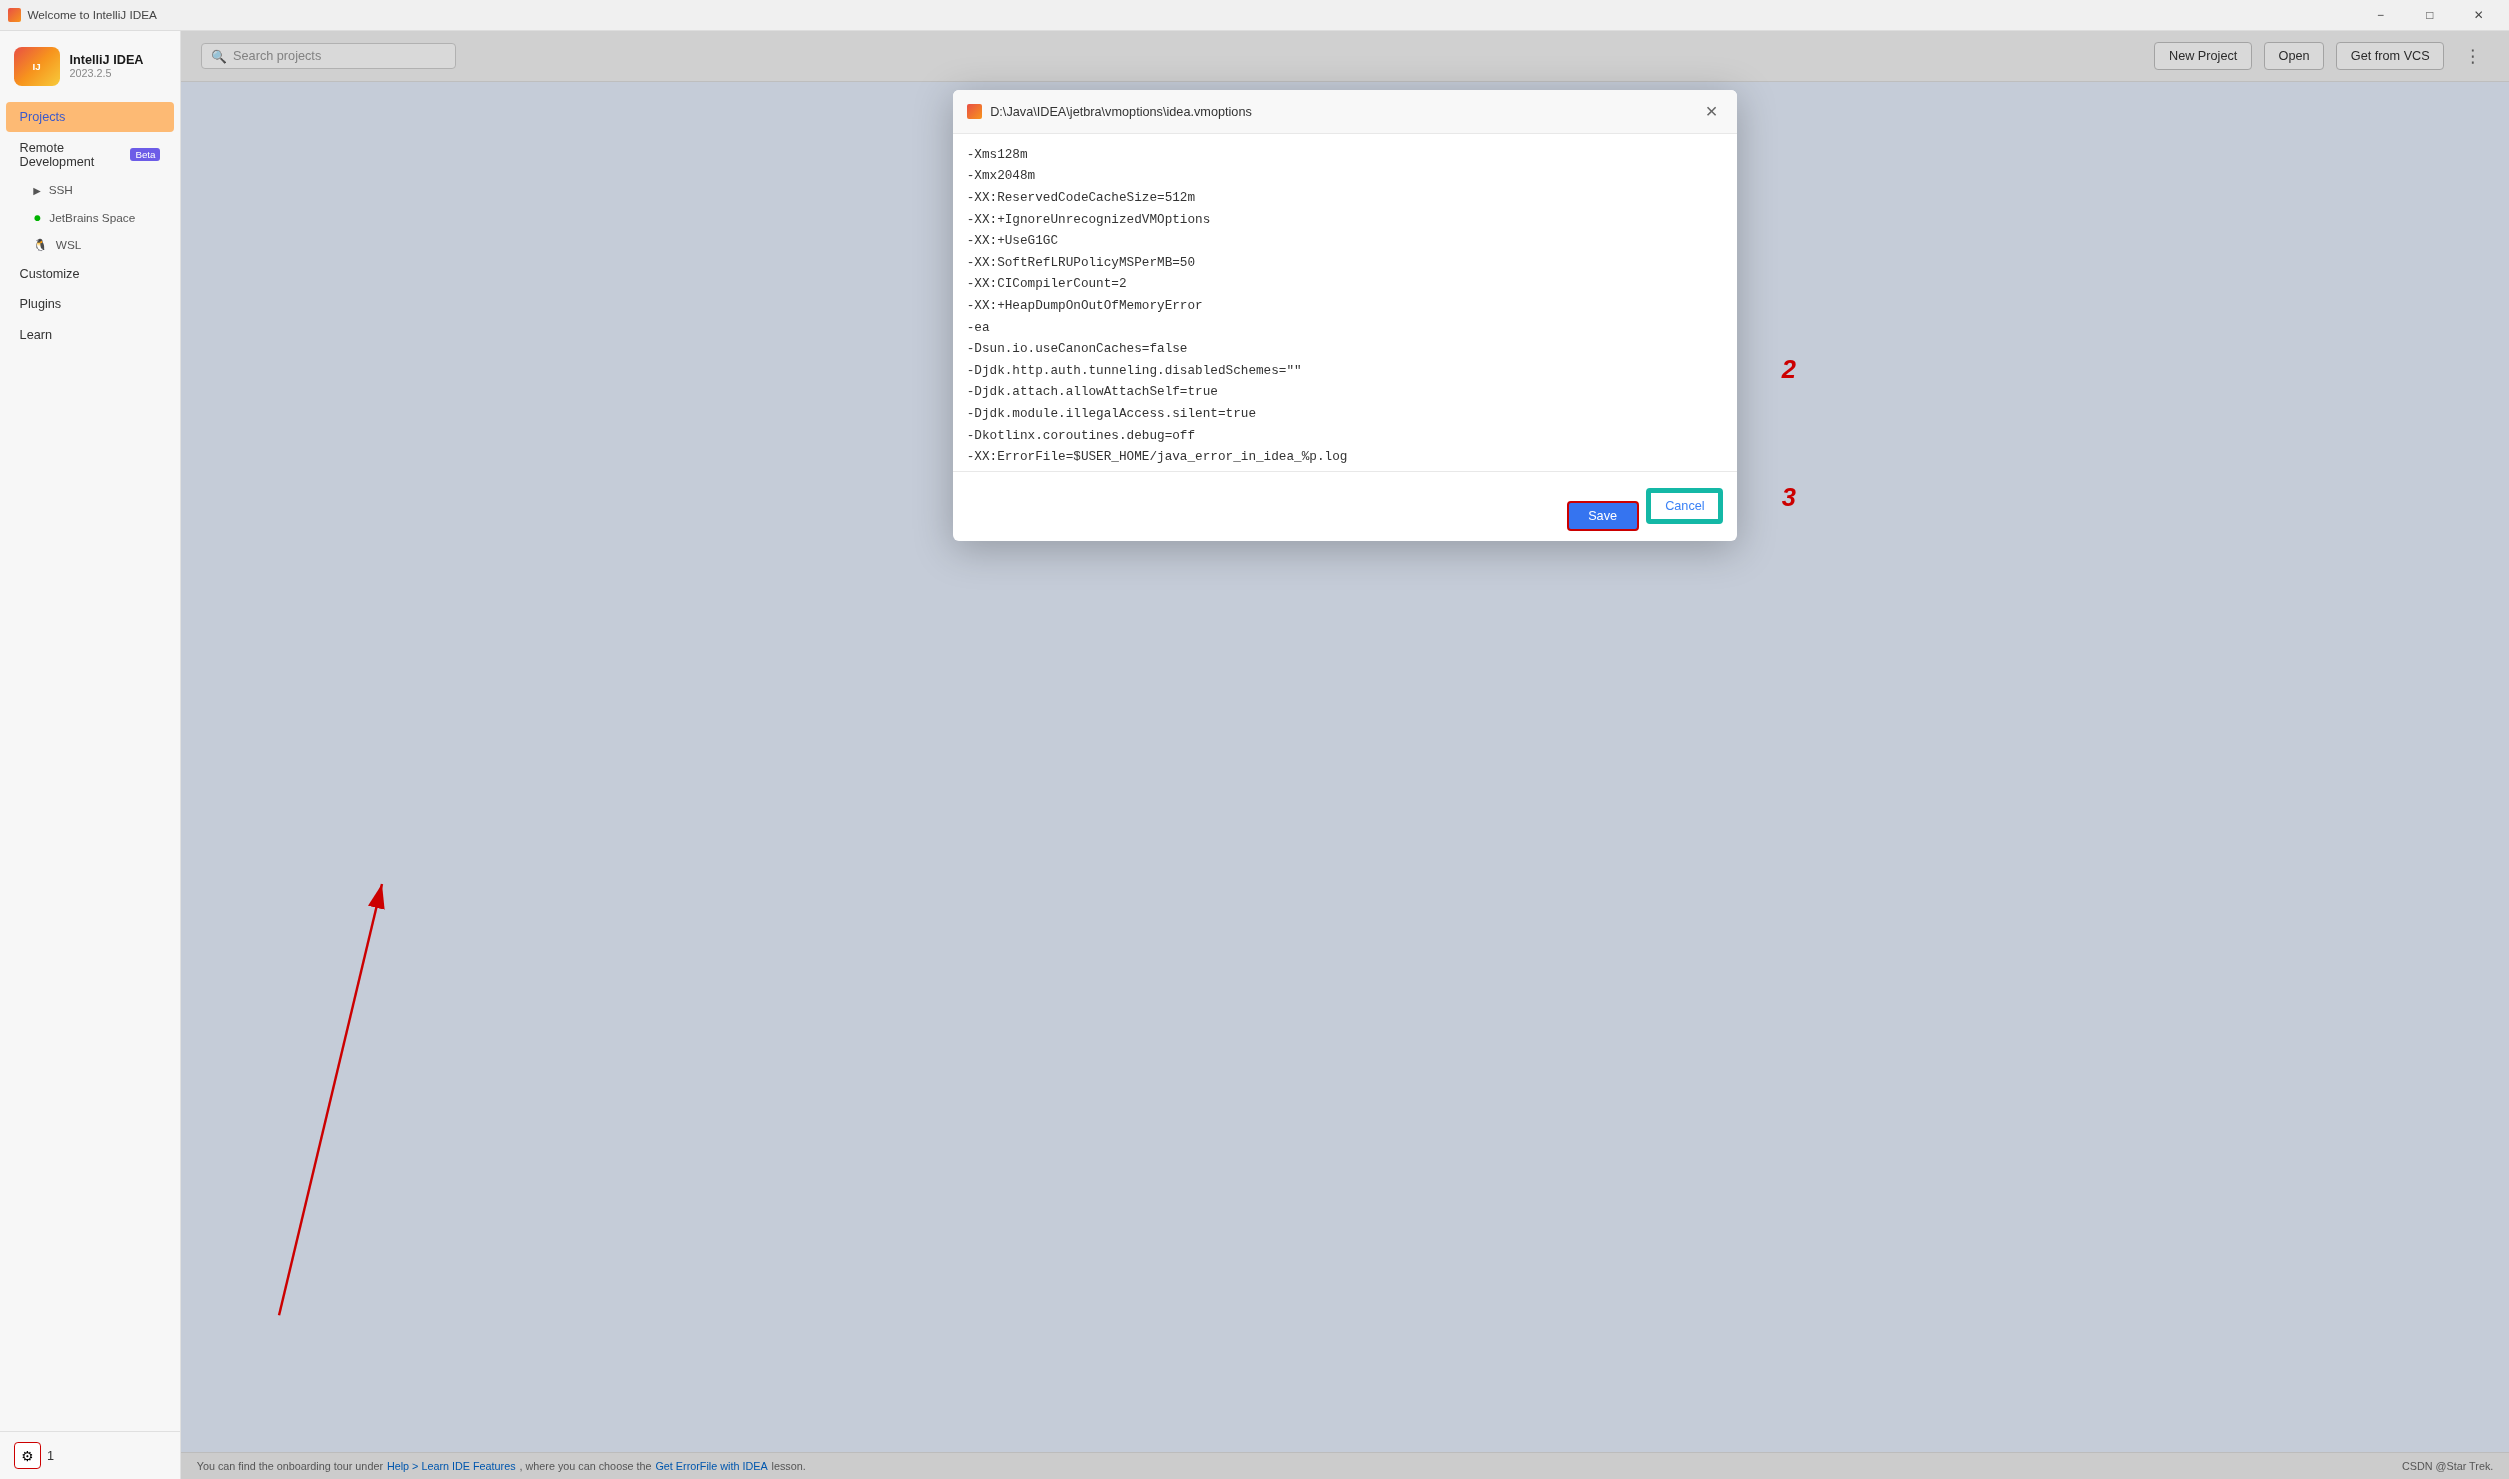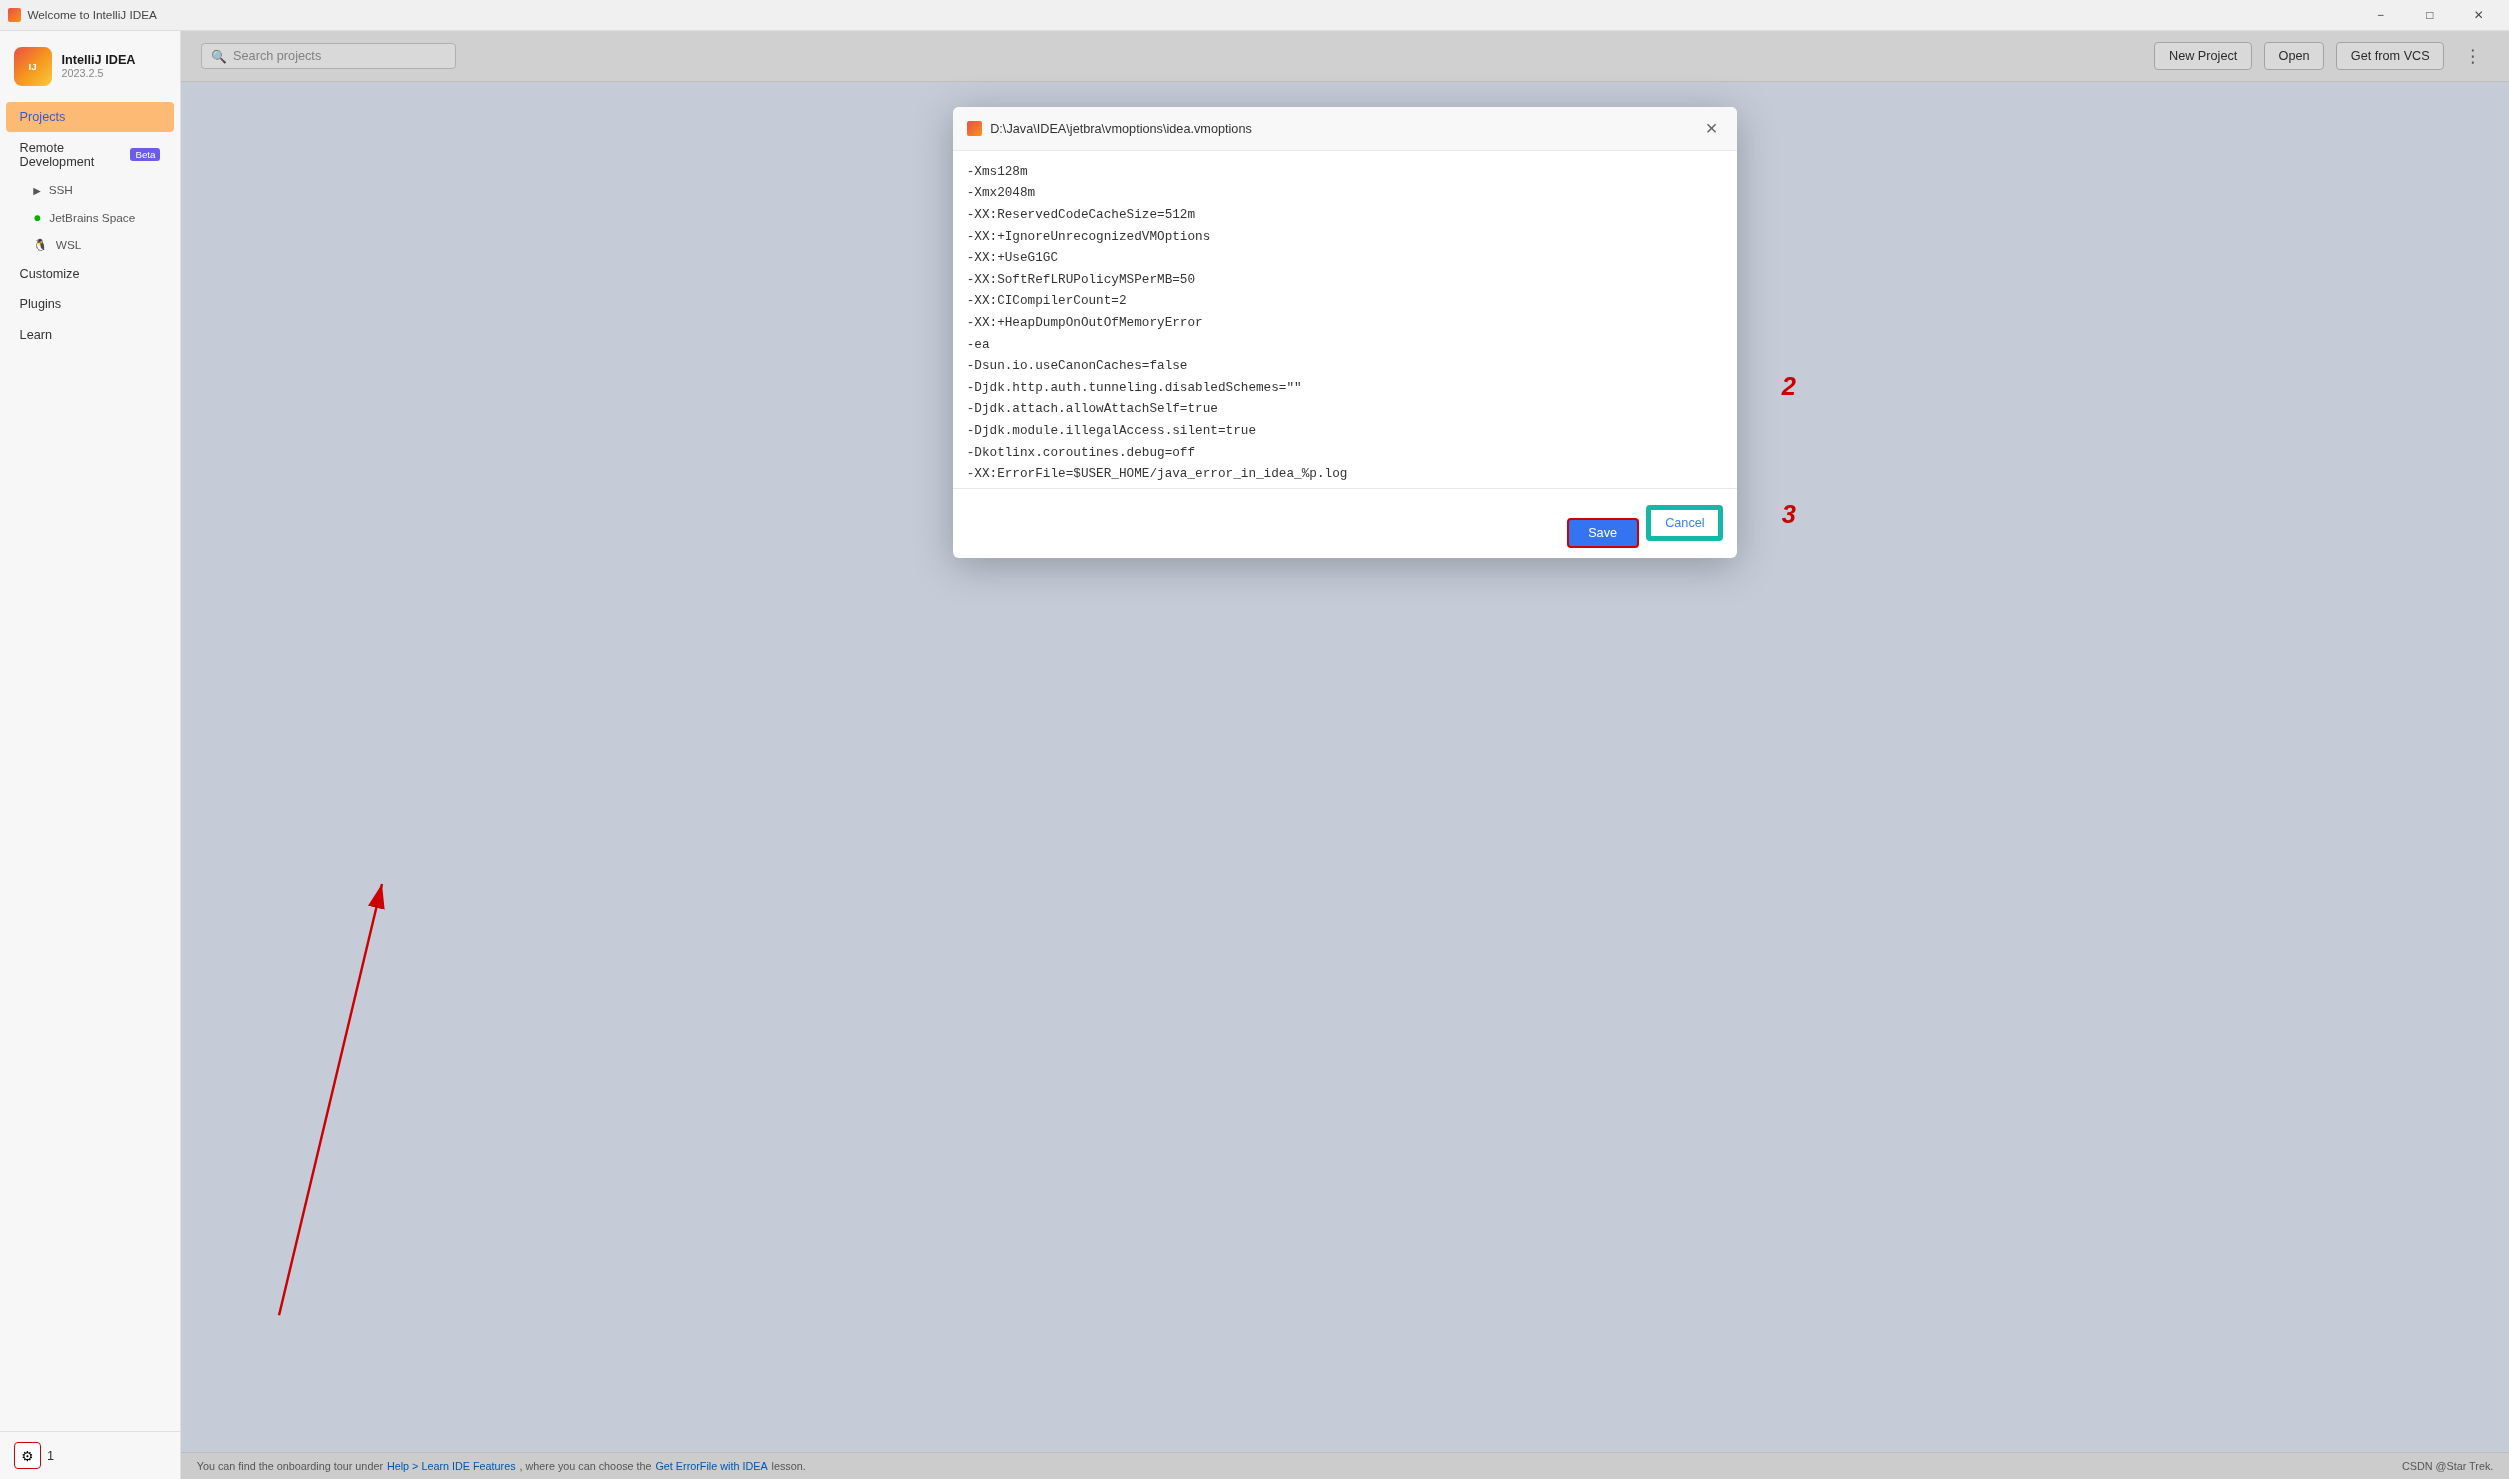--- a/index.html
+++ b/index.html
@@ -70,21 +70,21 @@
       flex-direction: column;
       flex-shrink: 0;
     }
     .sidebar-header {
       padding: 15.7px 13.7px 11.8px;
       display: flex;
       align-items: center;
       gap: 9.8px;
     }
     .app-logo {
-      width: 38px;
+      width: 46px;
       height: 39px;
       background: linear-gradient(135deg, #e84f44 0%, #f7941d 50%, #f7cb3b 100%);
       border-radius: 7.8px;
       display: flex;
       align-items: center;
       justify-content: center;
       color: white;
       font-size: 9.8px;
       font-weight: bold;
     }
@@ -224,21 +224,21 @@
     .statusbar a { color: #0066cc; text-decoration: none; }
 
     
     .modal-overlay {
       position: absolute;
       top: 0; left: 0; right: 0; bottom: 0;
       background: rgba(0,0,0,0.15);
       display: flex;
       align-items: flex-start;
       justify-content: center;
-      padding-top: 76px;
+      padding-top: 59px;
       z-index: 100;
     }
 
     
     .dialog {
       background: white;
       border-radius: 5.9px;
       box-shadow: 0 7.8px 39px rgba(0,0,0,0.25);
       width: 784px;
       max-height: 451px;

